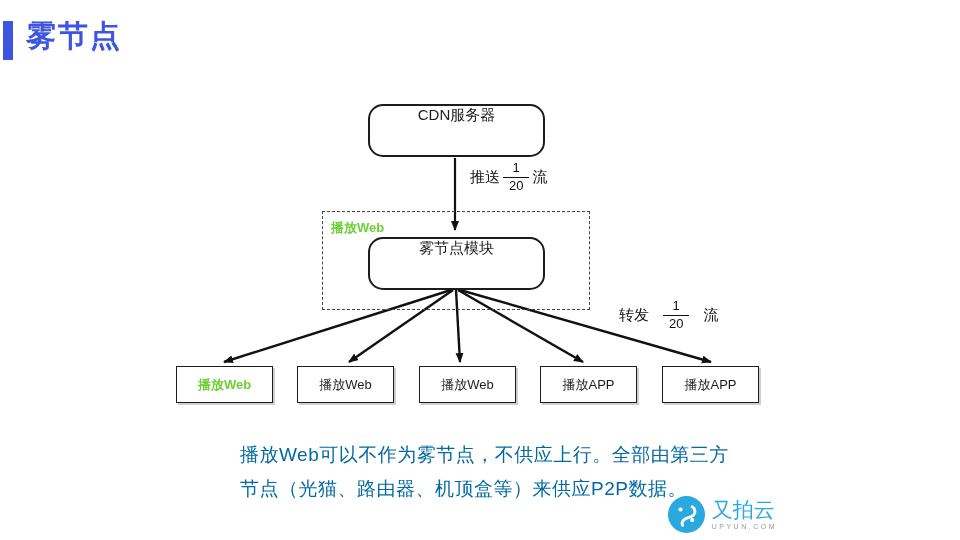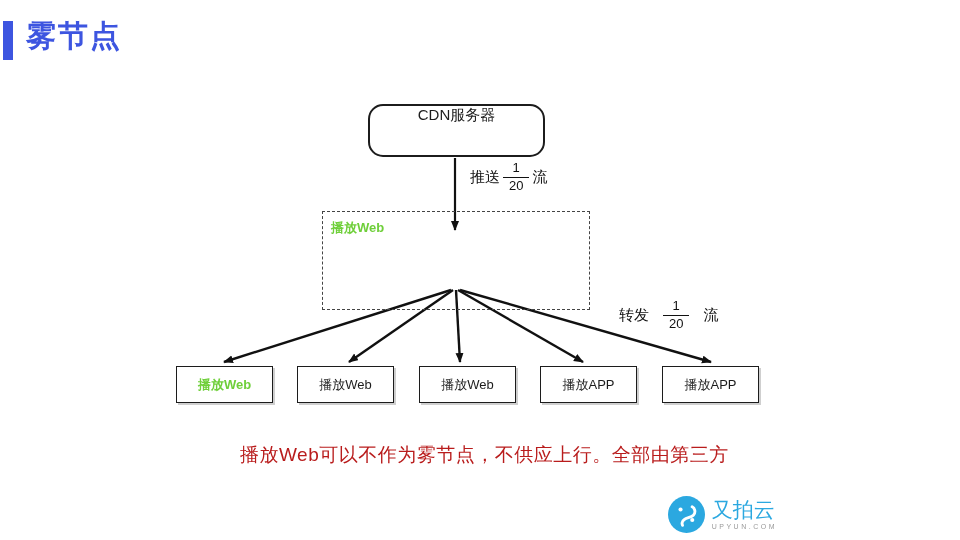--- a/index.html
+++ b/index.html
@@ -34,21 +34,21 @@
   
   .flow-label{position:absolute;display:flex;align-items:center;gap:6px;font-size:15px;color:#111;}
   .push-label{left:460px;top:161px;margin-left:10px;}
   .forward-label{left:619px;top:299px;gap:17px;}
   .frac{display:flex;flex-direction:column;align-items:center;font-size:13px;line-height:1.15;}
   .frac .bar{width:100%;height:0;border-top:1.5px solid #111;margin:1px 0;}
   .frac span{padding:0 3px;}
 
   
   .caption{position:absolute;left:240px;top:438px;margin:0;font-size:19px;line-height:34px;
-           color:#b91c1c;letter-spacing:0.5px;}
+           color:#0369a1;letter-spacing:0.5px;}
 
   
   .logo{position:absolute;right:7px;bottom:7px;display:flex;align-items:center;gap:7px;}
   .logo-texts{display:flex;flex-direction:column;align-items:flex-start;}
   .logo-cn{font-size:21px;color:#2BA8E0;line-height:1.05;}
   .logo-en{font-size:7px;color:#9a9a9a;letter-spacing:2.5px;margin-top:1px;}
 </style>
 </head>
 <body>
 
@@ -82,20 +82,23 @@
       <span class="bar"></span>
       <span>20</span>
     </span>
     <span>流</span>
   </div>
 
   <div class="dotted-group">
     <span class="group-label">播放Web</span>
   </div>
 
+  <div class="node rounded fog">
+    <span>雾节点模块</span>
+  </div>
 
   <div class="flow-label forward-label">
     <span>转发</span>
     <span class="frac">
       <span>1</span>
       <span class="bar"></span>
       <span>20</span>
     </span>
     <span>流</span>
   </div>
@@ -111,20 +114,21 @@
   </div>
   <div class="leaf leaf4">
     <span>播放APP</span>
   </div>
   <div class="leaf leaf5">
     <span>播放APP</span>
   </div>
 
   <p class="caption">
     <span>播放Web可以不作为雾节点，不供应上行。全部由第三方</span><br>
+    <span>节点（光猫、路由器、机顶盒等）来供应P2P数据。</span>
   </p>
 
   <div class="logo">
     <svg width="37" height="37" viewBox="0 0 36 36">
       <circle cx="18" cy="18" r="18" fill="#2BA8E0"></circle>
       <path d="M23.5 10.5 a5.2 5.2 0 0 1 1.2 8.2 c-2.2 2.2 -6.2 2.4 -8.8 4.2 a4.6 4.6 0 0 0 -1.8 5.6" stroke="#fff" stroke-width="2.8" fill="none" stroke-linecap="round"></path>
       <circle cx="12.2" cy="13.2" r="2" fill="#fff"></circle>
       <circle cx="23.6" cy="23.4" r="2" fill="#fff"></circle>
     </svg>
     <div class="logo-texts">

